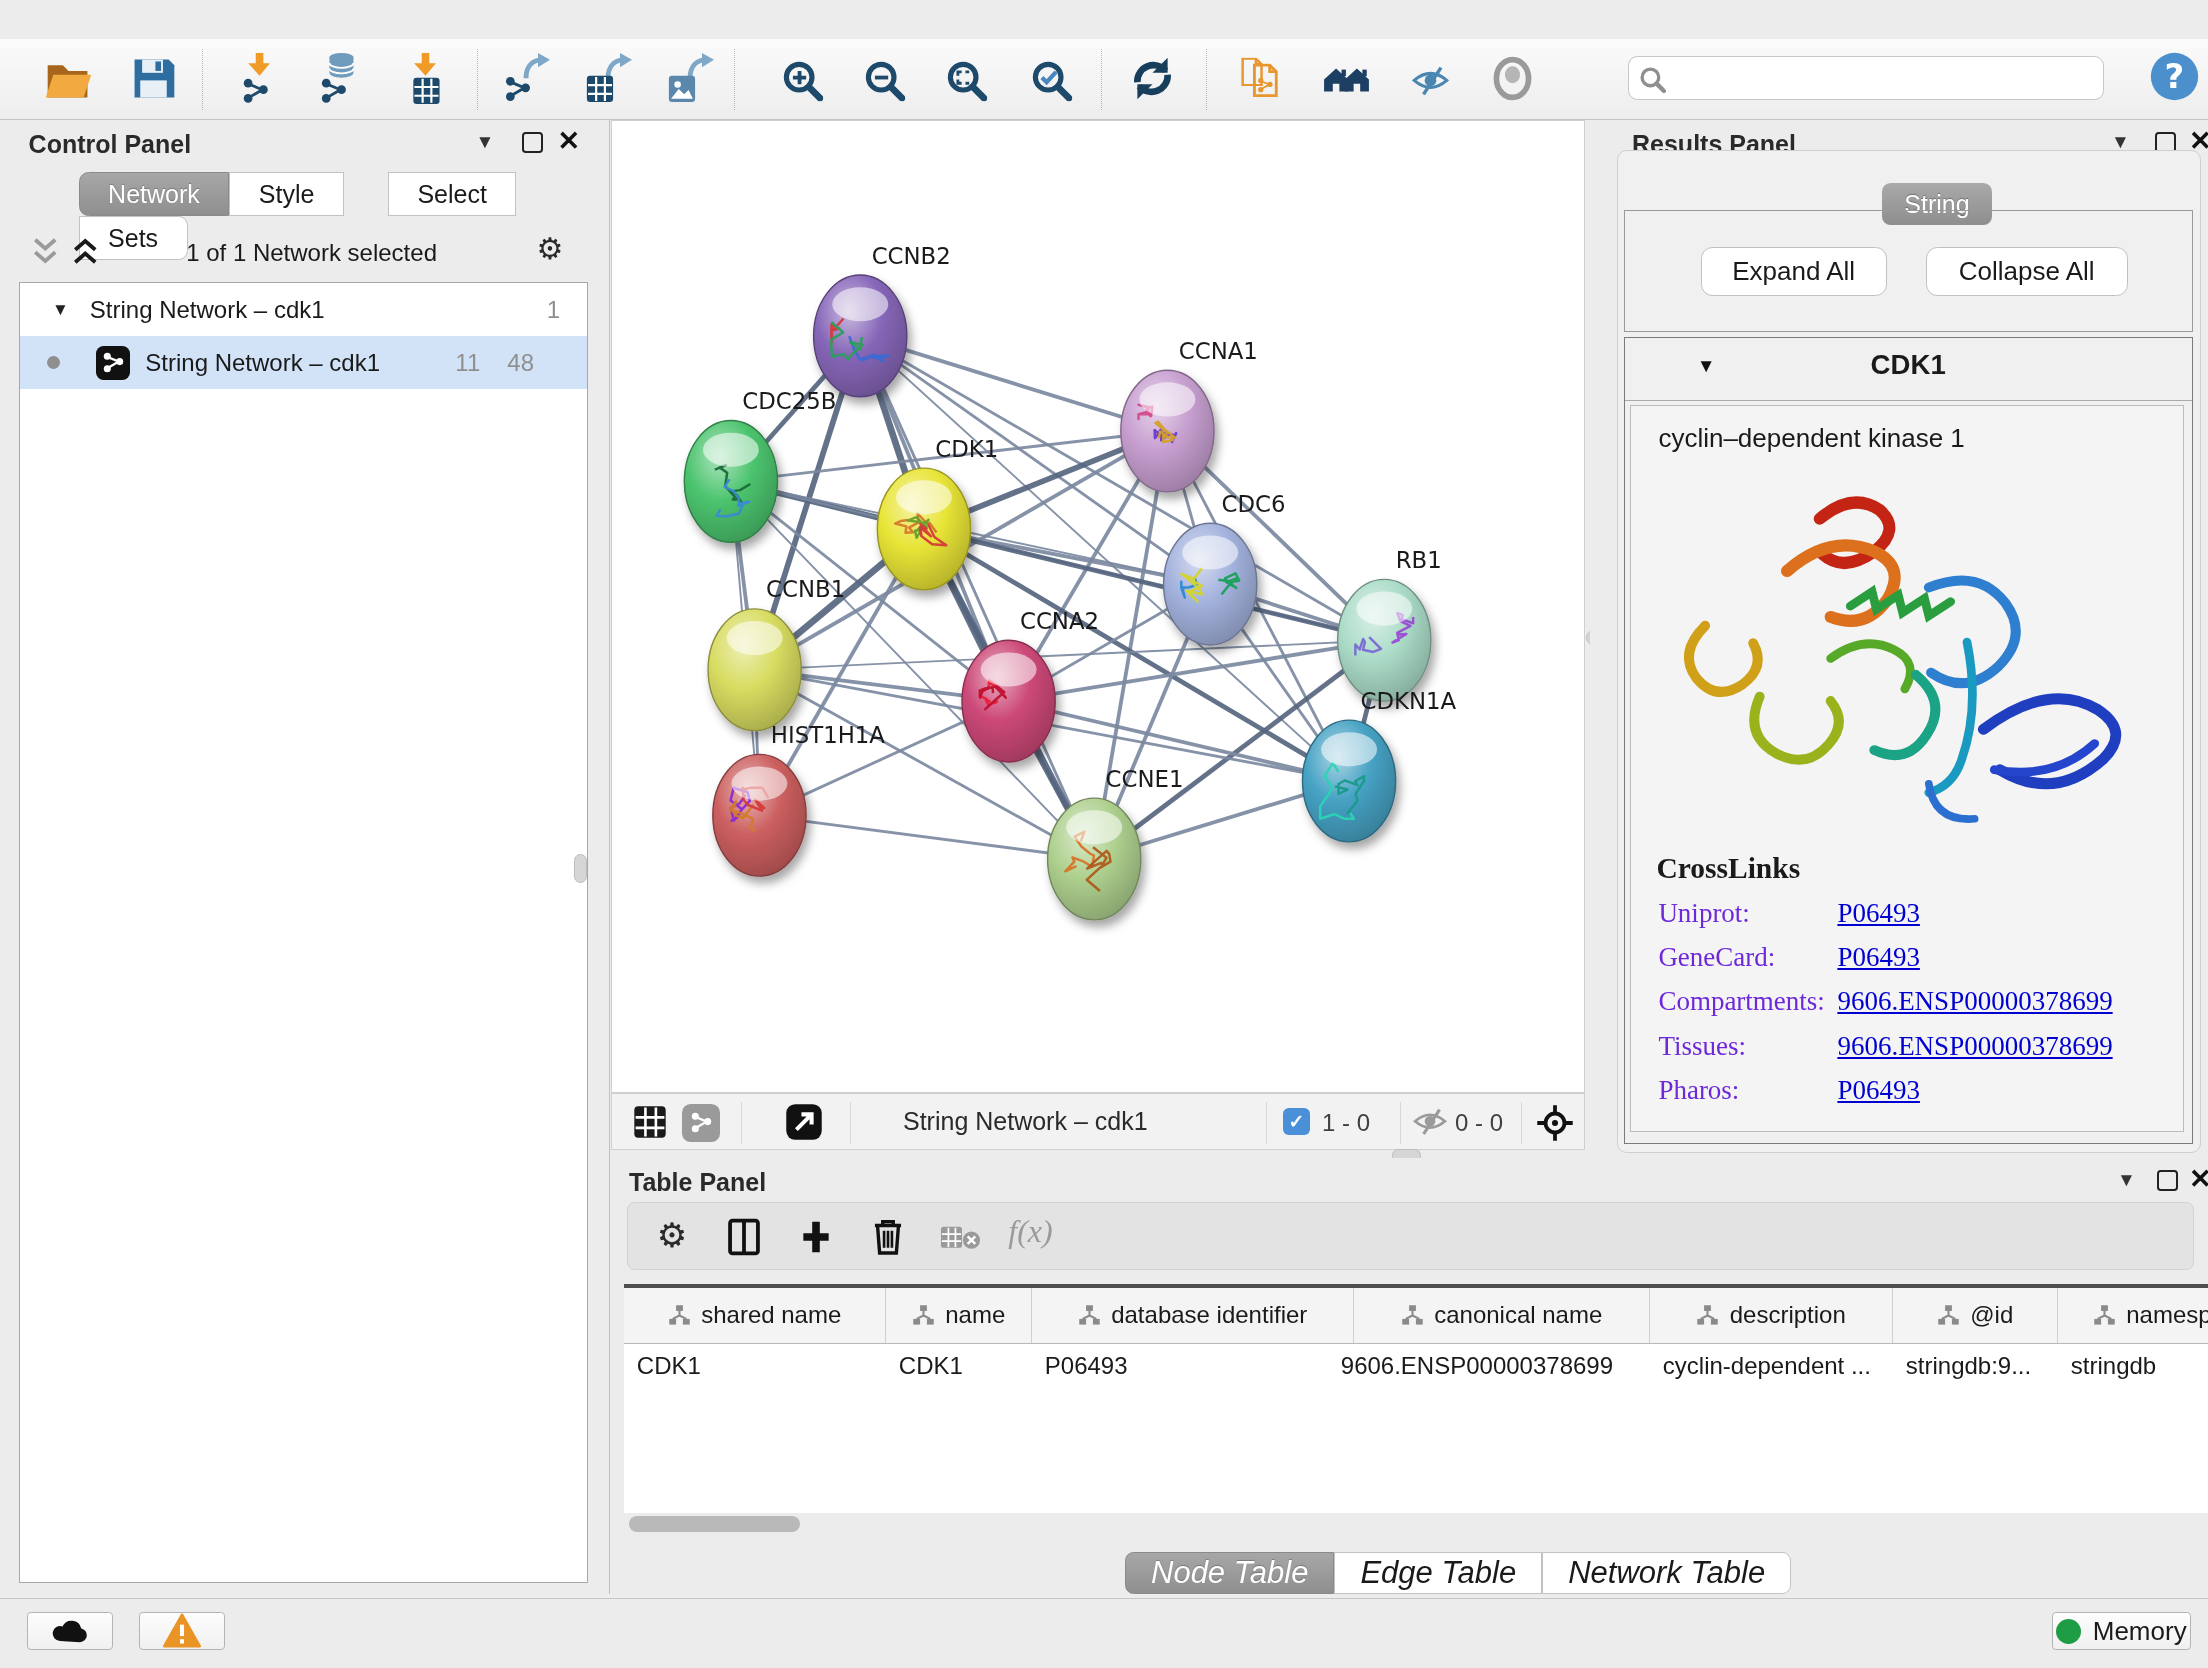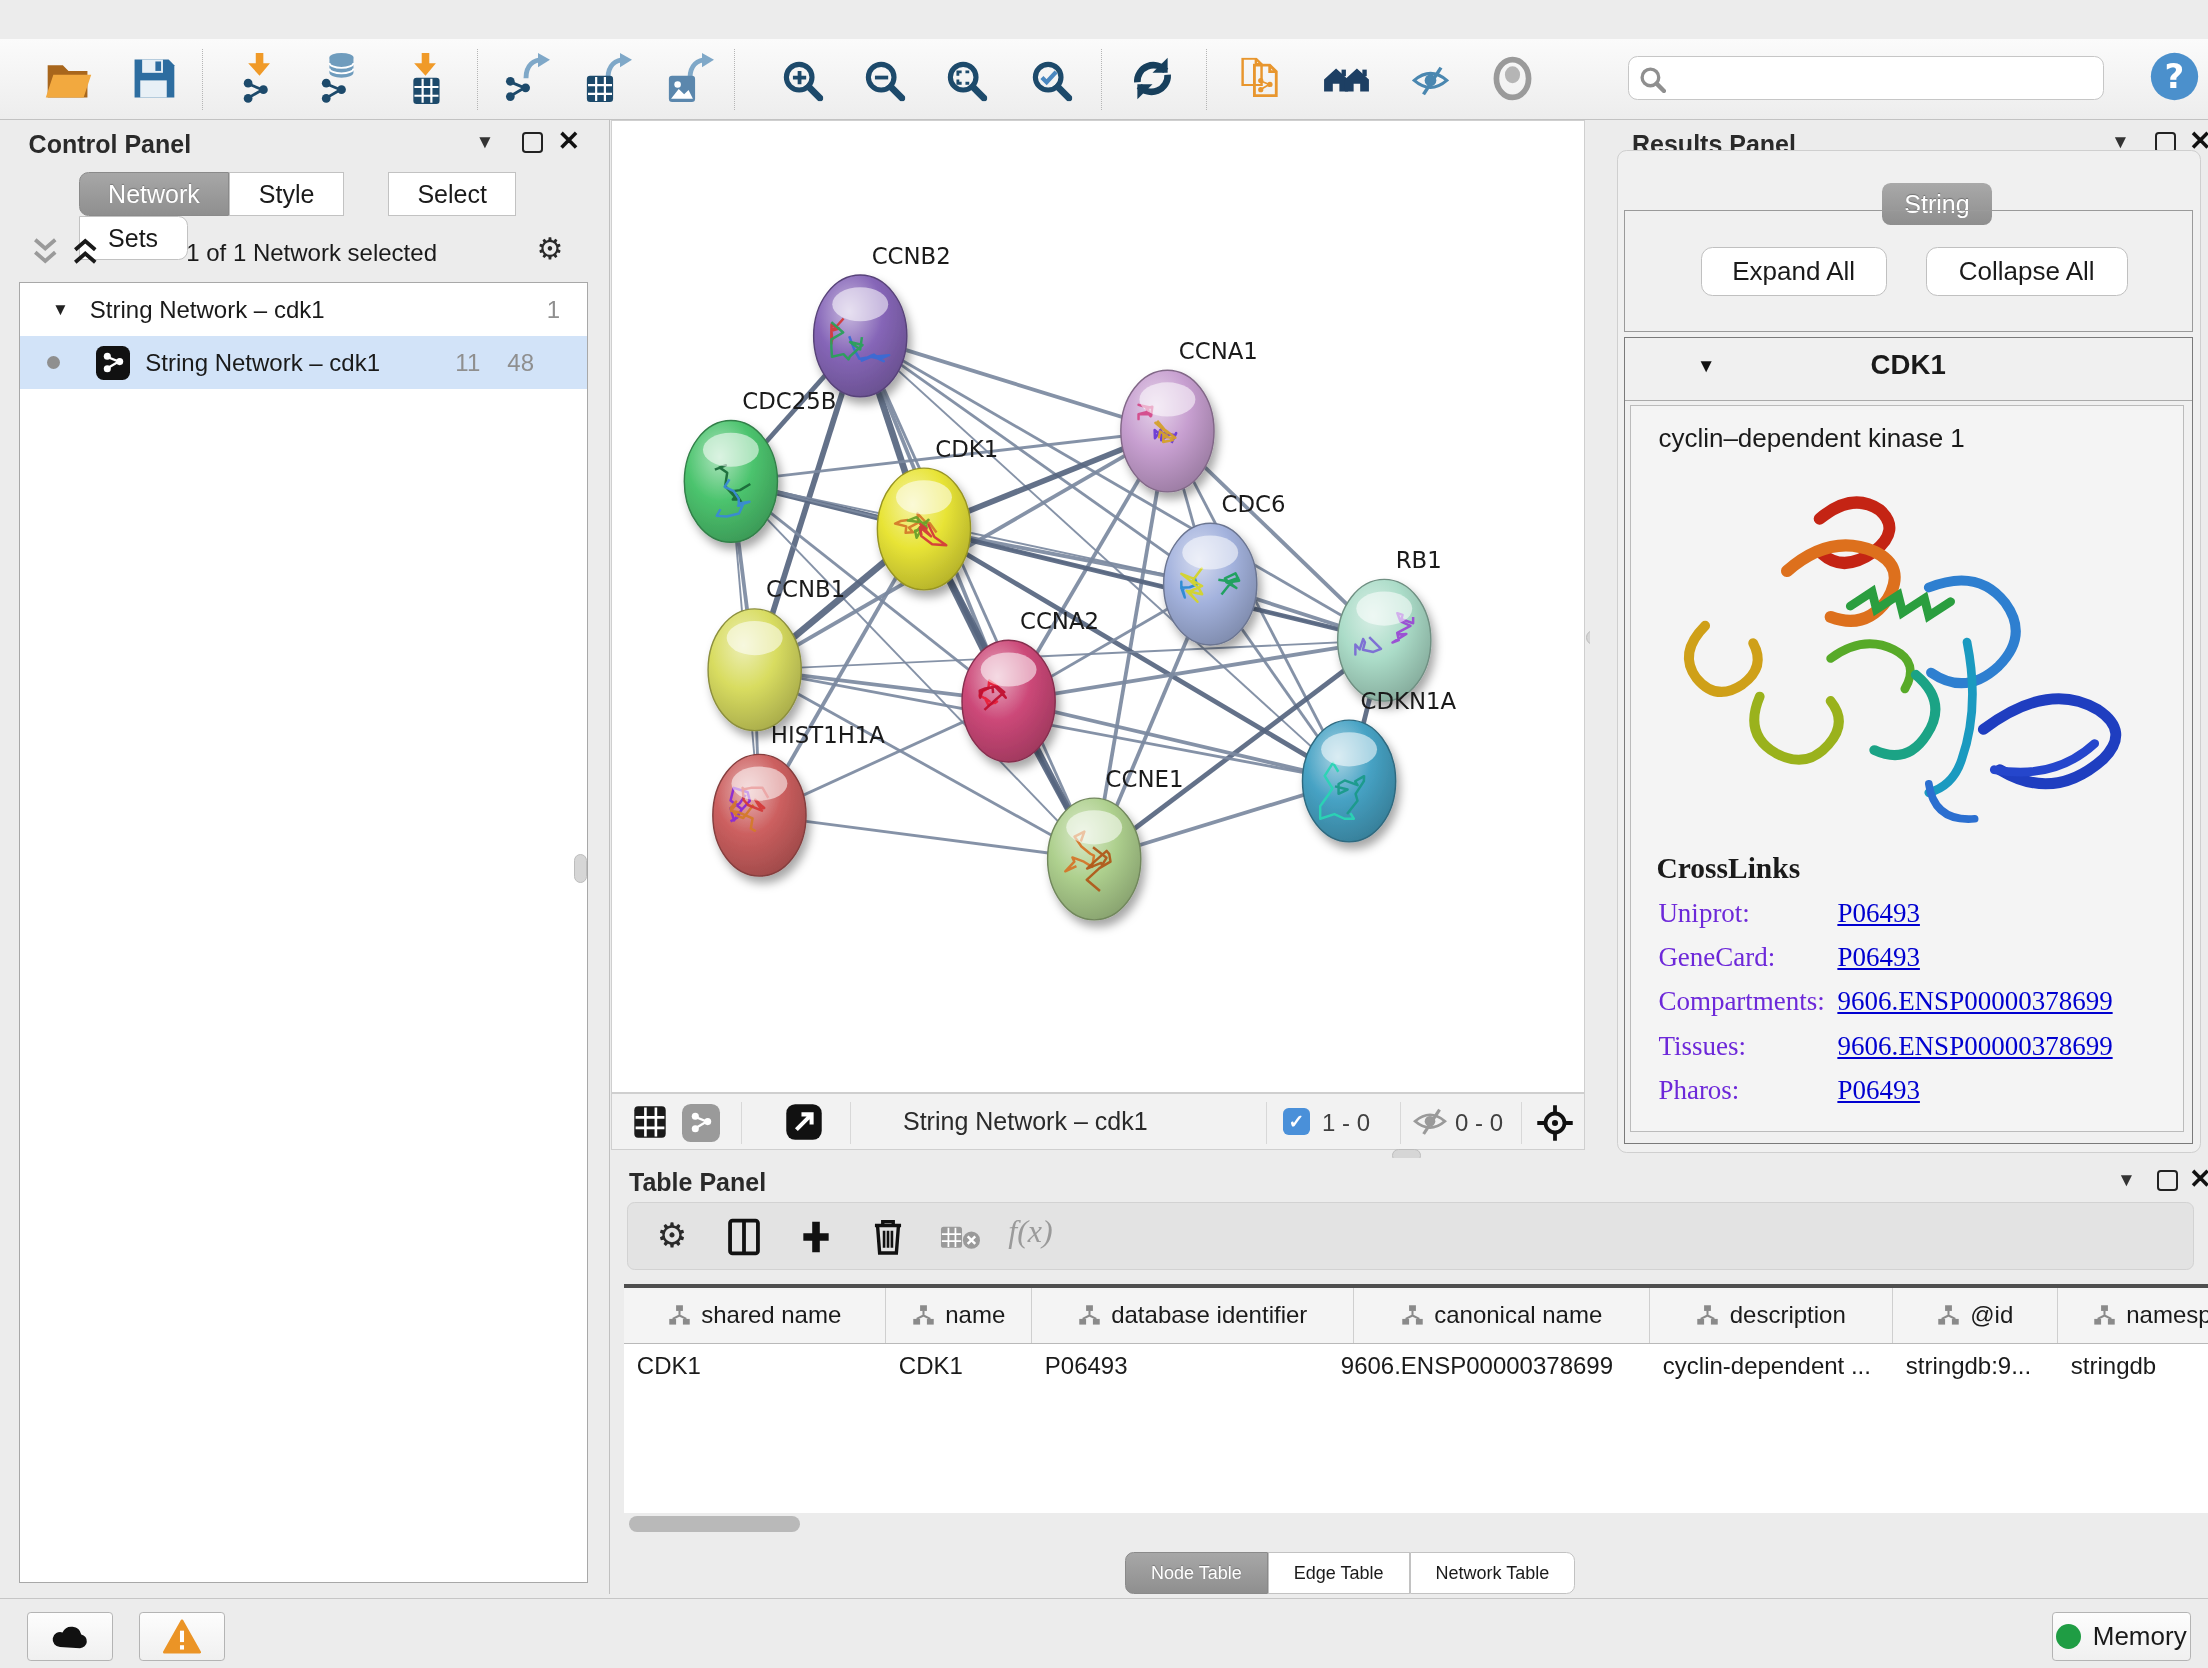--- a/index.html
+++ b/index.html
@@ -70,26 +70,26 @@
   .tgrid{position:absolute;left:9.5px;top:126px;width:1906px;overflow:hidden;}
   .tgrid .topbar{height:3.8px;background:#4e4e4e;}
   .thead{display:flex;background:#f4f4f4;border-bottom:1.9px solid #b9b9b9;height:55px;}
   .th{display:flex;align-items:center;justify-content:center;gap:9.5px;font-size:24px;color:#1a1a1a;
       border-right:1px solid #cfcfcf;box-sizing:border-box;flex:none;}
   .tbody{background:#fff;height:169px;}
   .trdata{display:flex;height:44px;align-items:center;}
   .td{font-size:24px;padding-left:13.3px;box-sizing:border-box;flex:none;overflow:hidden;white-space:nowrap;}
   .hscroll{position:absolute;left:15px;top:358px;width:171px;height:16px;border-radius:8.6px;background:#b9b9b9;}
   .btabs{position:absolute;left:511px;top:394px;display:flex;}
-  .btabs .tabbtn{height:42px;font-size:18px;padding:0 25px;}
+  .btabs .tabbtn{height:42px;font-size:31px;padding:0 25px;font-style:italic;}
   .btabs .tabbtn:first-child{border-radius:8.6px 0 0 8.6px;}
   .btabs .tabbtn:last-child{border-radius:0 8.6px 8.6px 0;}
   
   .statusbar{left:0;top:1598px;width:2208px;height:70px;background:#ececec;border-top:1.9px solid #c6c6c6;}
-  .sbtn{position:absolute;top:13.3px;height:49px;background:linear-gradient(#fdfdfd,#f0f0f0);
+  .sbtn{position:absolute;top:13.3px;height:38px;background:linear-gradient(#fdfdfd,#f0f0f0);
         border:1.9px solid #b4b4b4;border-radius:3.8px;box-sizing:border-box;display:flex;align-items:center;justify-content:center;}
   .memdot{width:25px;height:25px;border-radius:50%;background:#1f9d44;margin-right:11.4px;}
   .gearglyph{font-size:30px;color:#2a2a2a;line-height:1;}
   text{font-family:"DejaVu Sans",sans-serif;}
 </style>
 </head>
 <body>
 
 <div class="win">
 

